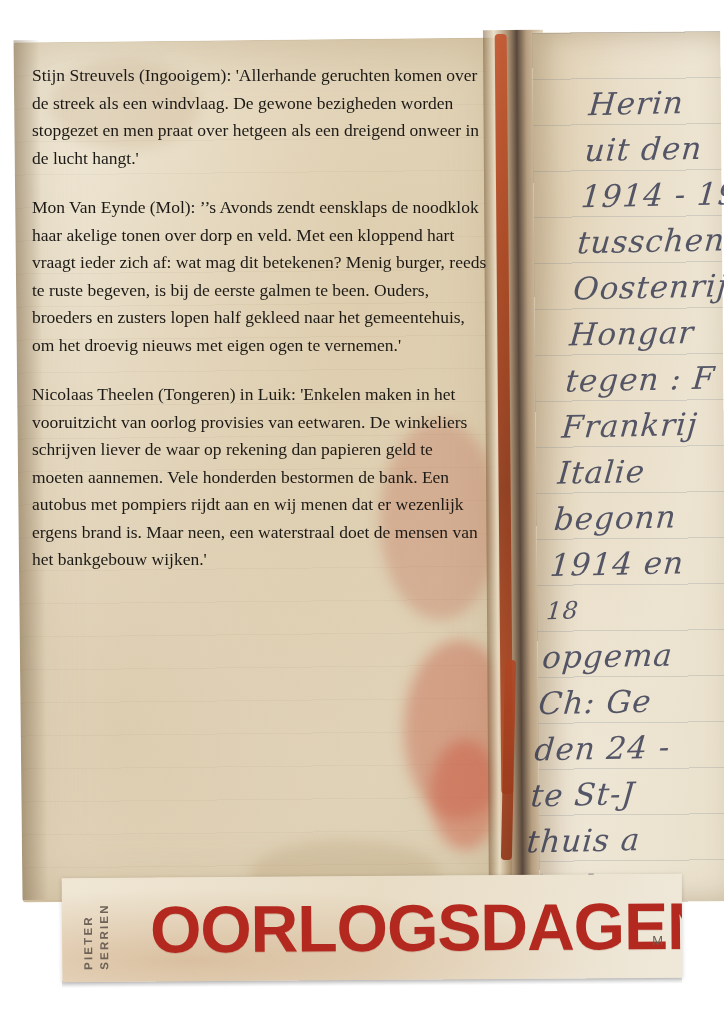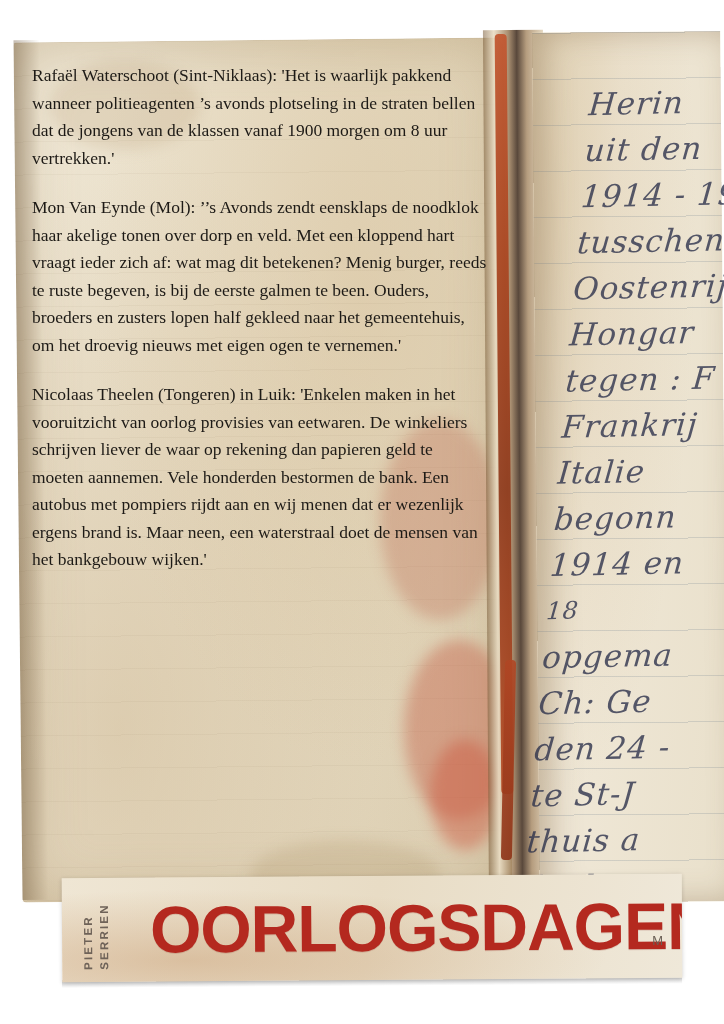--- a/index.html
+++ b/index.html
@@ -254,21 +254,21 @@
       <div>opgema</div>
       <div>Ch: Ge</div>
       <div>den 24 -</div>
       <div>te St-J</div>
       <div>thuis a</div>
       <div>denbeurs</div>
     </div>
   </div>
 
   <div class="text-panel">
-    <p>Rafaël Waterschoot (Sint-Niklaas): 'Het is waarlijk pakkend wanneer politieagenten ’s avonds plotseling in de straten bellen dat de jongens van de klassen vanaf 1900 morgen om 8 uur vertrekken.'</p>
+    <p>Stijn Streuvels (Ingooigem): 'Allerhande geruchten komen over de streek als een windvlaag. De gewone bezigheden worden stopgezet en men praat over hetgeen als een dreigend onweer in de lucht hangt.'</p>
     <p>Mon Van Eynde (Mol): ’’s Avonds zendt eensklaps de noodklok haar akelige tonen over dorp en veld. Met een kloppend hart vraagt ieder zich af: wat mag dit betekenen? Menig burger, reeds te ruste begeven, is bij de eerste galmen te been. Ouders, broeders en zusters lopen half gekleed naar het gemeentehuis, om het droevig nieuws met eigen ogen te vernemen.'</p>
     <p>Nicolaas Theelen (Tongeren) in Luik: 'Enkelen maken in het vooruitzicht van oorlog provisies van eetwaren. De winkeliers schrijven liever de waar op rekening dan papieren geld te moeten aannemen. Vele honderden bestormen de bank. Een autobus met pompiers rijdt aan en wij menen dat er wezenlijk ergens brand is. Maar neen, een waterstraal doet de mensen van het bankgebouw wijken.'</p>
   </div>
 
   <div class="banner-shadow"></div>
   <div class="banner">
     <div class="banner-author">
       <span>PIETER</span><br>
       <span>SERRIEN</span>
     </div>

